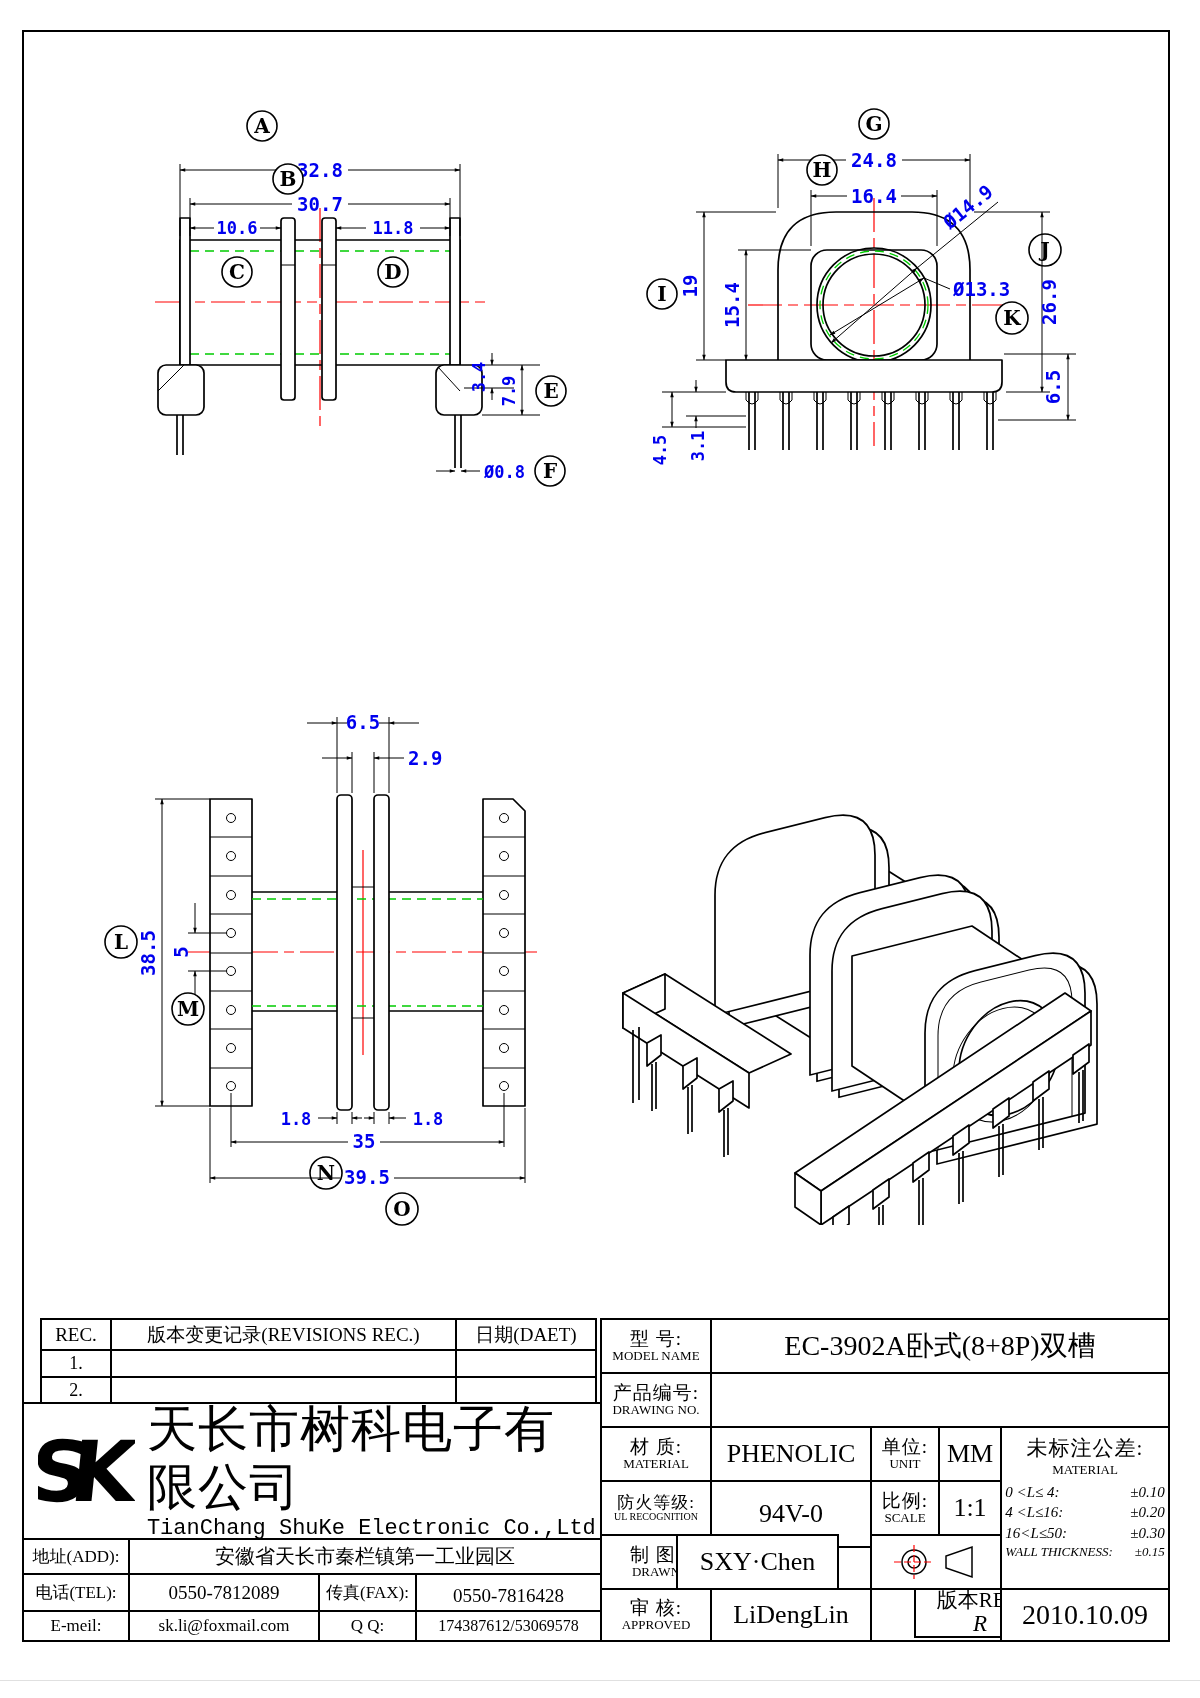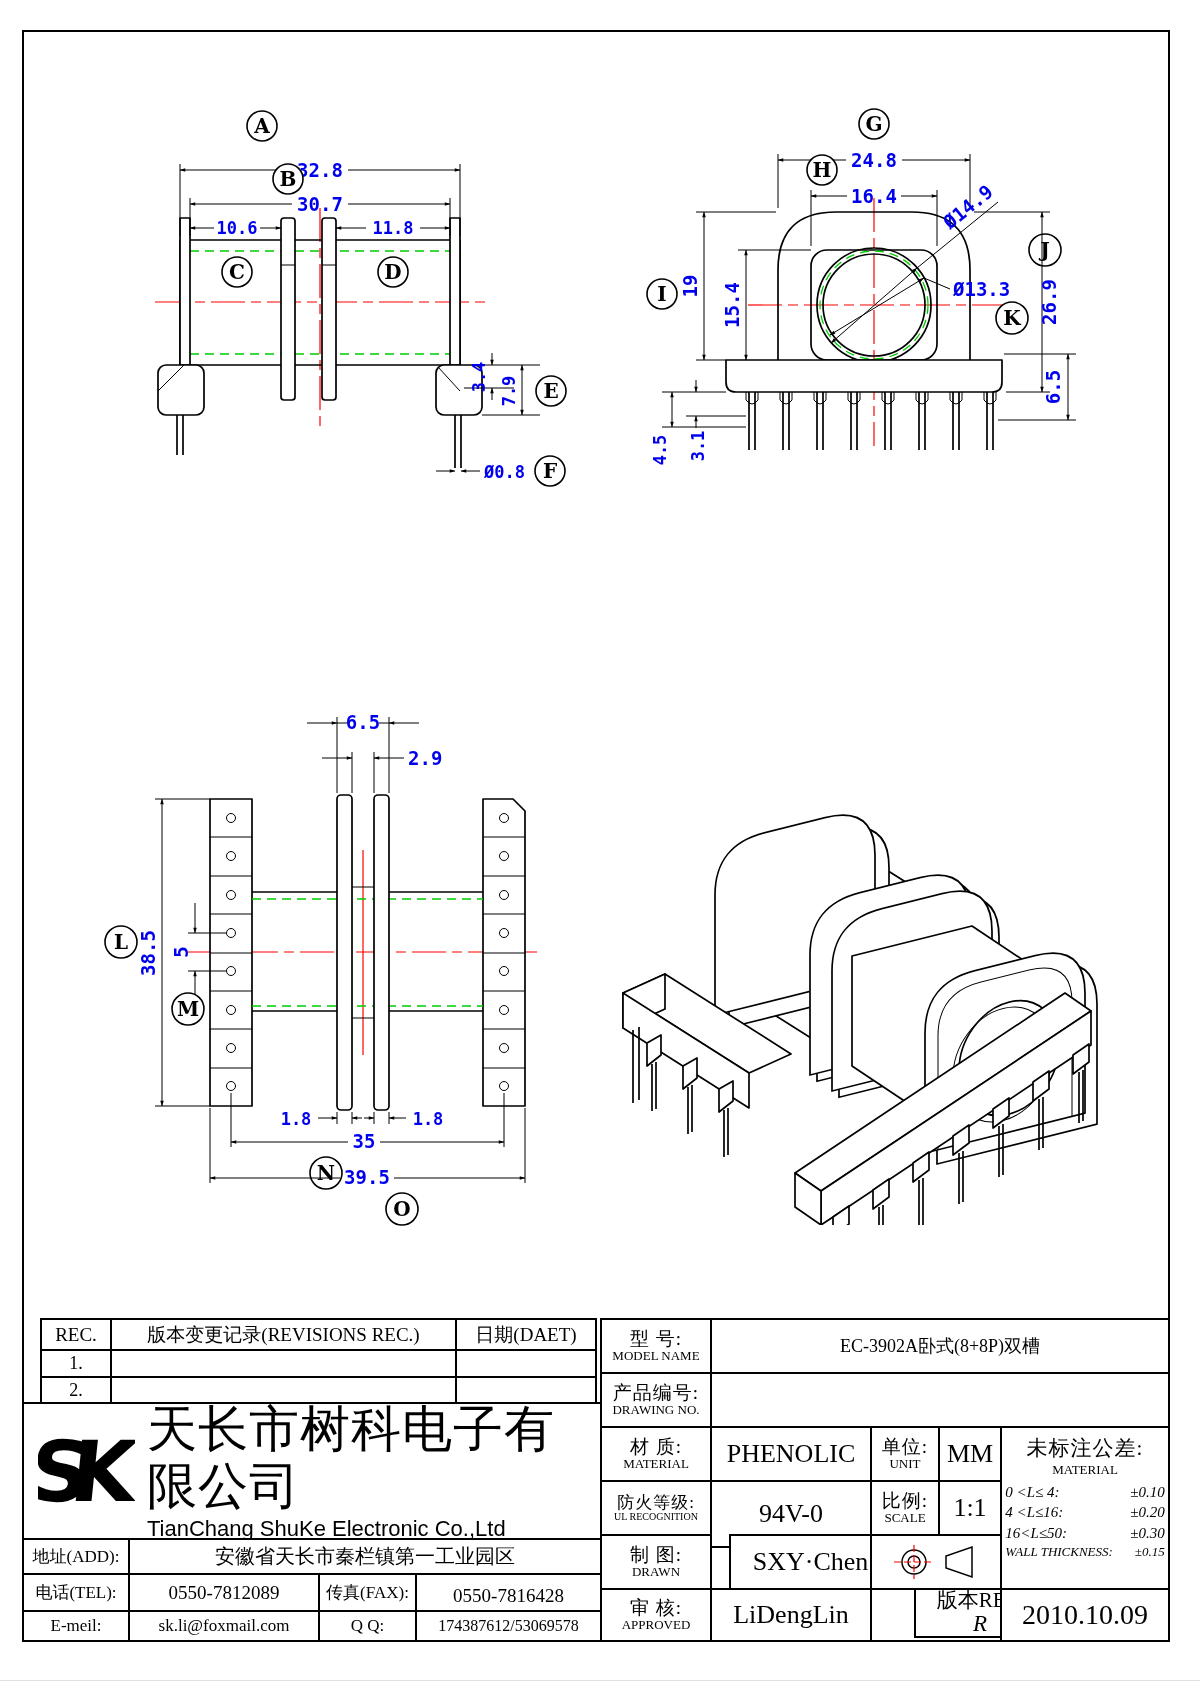--- a/index.html
+++ b/index.html
@@ -25,21 +25,21 @@
   .lbc{fill:#fff;stroke:#000;stroke-width:1.6;}
   
   .cell{position:absolute;border:2px solid #000;box-sizing:border-box;
         display:flex;align-items:center;justify-content:center;
         font-family:"Liberation Serif",serif;color:#000;background:#fff;}
   .cell.left{justify-content:flex-start;}
   .lbl2{display:flex;flex-direction:column;align-items:center;line-height:1.05;}
   .lbl2 .cn{font-size:19px;letter-spacing:1px;}
   .lbl2 .en{font-size:13px;}
   .val{font-size:26px;}
-  .val-s{font-size:18px;}
+  .val-s{font-size:28px;}
   .tolbox{flex-direction:column;justify-content:flex-start;padding-top:6px;}
   .tolrow{width:96%;display:flex;justify-content:space-between;
           font:italic 15px "Liberation Serif",serif;line-height:1.35;}
 </style>
 </head>
 <body>
 
 <div id="page">
   <svg width="0" height="0" style="position:absolute">
     <defs>
@@ -458,21 +458,21 @@
       </div>
     <div class="cell" style="left:88px;top:1346px;width:347px;height:28px"></div>
     <div class="cell" style="left:433px;top:1346px;width:142px;height:28px"></div>
 
     <div class="cell left" style="left:0px;top:1372px;width:580px;height:138px;padding-left:14px">
       <svg width="120" height="110" viewBox="0 0 120 110">
         <text x="-4" y="92" style="font:900 104px 'DejaVu Sans',sans-serif;letter-spacing:-24px" transform="skewX(-6)">SK</text>
       </svg>
       <div style="margin-left:12px">
         <div style="font-size:50px;letter-spacing:1px;line-height:1.15">天长市树科电子有限公司</div>
-        <div style="font-size:22px;font-family:Liberation Sans, sans-serif">TianChang ShuKe Electronic Co.,Ltd</div>
+        <div style="font-size:22px;font-family:Liberation Mono, monospace">TianChang ShuKe Electronic Co.,Ltd</div>
       </div>
     </div>
 
     <div class="cell" style="left:0px;top:1508px;width:108px;height:37px;font-size:17px">
         <span>地址(ADD):</span>
       </div>
     <div class="cell" style="left:106px;top:1508px;width:474px;height:37px;font-size:20px">
         <span>安徽省天长市秦栏镇第一工业园区</span>
       </div>
     <div class="cell" style="left:0px;top:1543px;width:108px;height:39px;font-size:17px">
@@ -577,21 +577,21 @@
     <div class="cell val" style="left:916px;top:1450px;width:64px;height:56px">
         <span>1:1</span>
       </div>
 
     <div class="cell" style="left:578px;top:1504px;width:112px;height:56px">
       <div class="lbl2">
           <span class="cn">制  图:</span>
           <span class="en">DRAWN</span>
         </div>
     </div>
-    <div class="cell val" style="left:707px;top:1504px;width:163px;height:56px">
+    <div class="cell val" style="left:654px;top:1504px;width:163px;height:56px">
         <span>SXY·Chen</span>
       </div>
     <div class="cell" style="left:848px;top:1504px;width:132px;height:56px">
       <svg width="96" height="38" viewBox="0 0 96 38">
         <circle cx="26" cy="19" r="6" fill="none" stroke="#000" stroke-width="1.5"></circle>
         <circle cx="26" cy="19" r="12" fill="none" stroke="#000" stroke-width="1.5"></circle>
         <line x1="6" y1="19" x2="46" y2="19" stroke="#f00" stroke-width="1.2" stroke-dasharray="7 3"></line>
         <line x1="26" y1="2" x2="26" y2="36" stroke="#f00" stroke-width="1.2" stroke-dasharray="7 3"></line>
         <path d="M58,13 L58,25 L84,34 L84,4 Z" fill="none" stroke="#000" stroke-width="1.5"></path>
       </svg>

